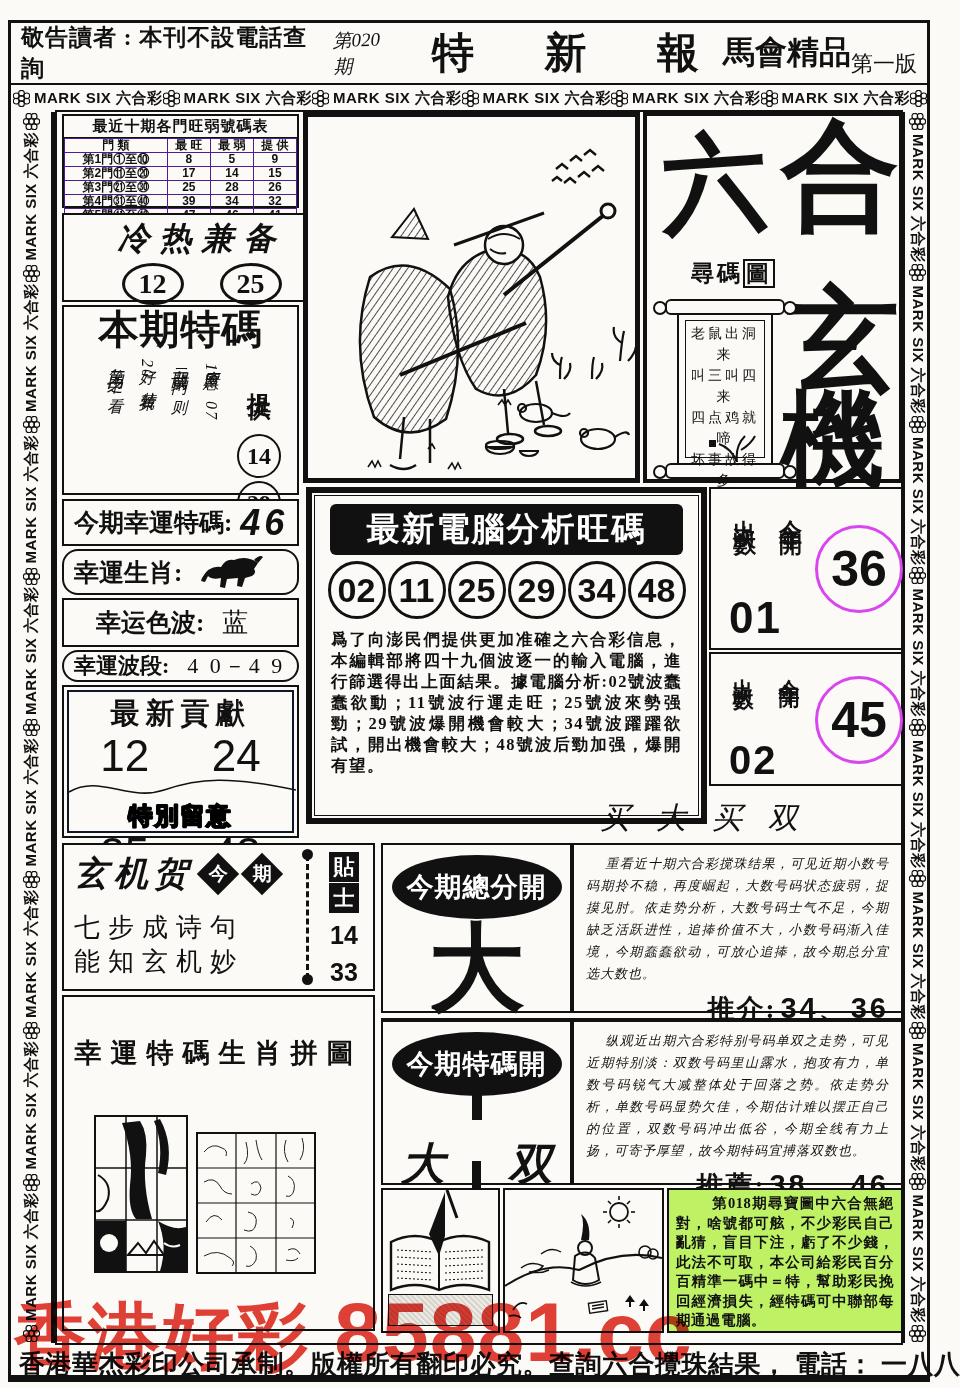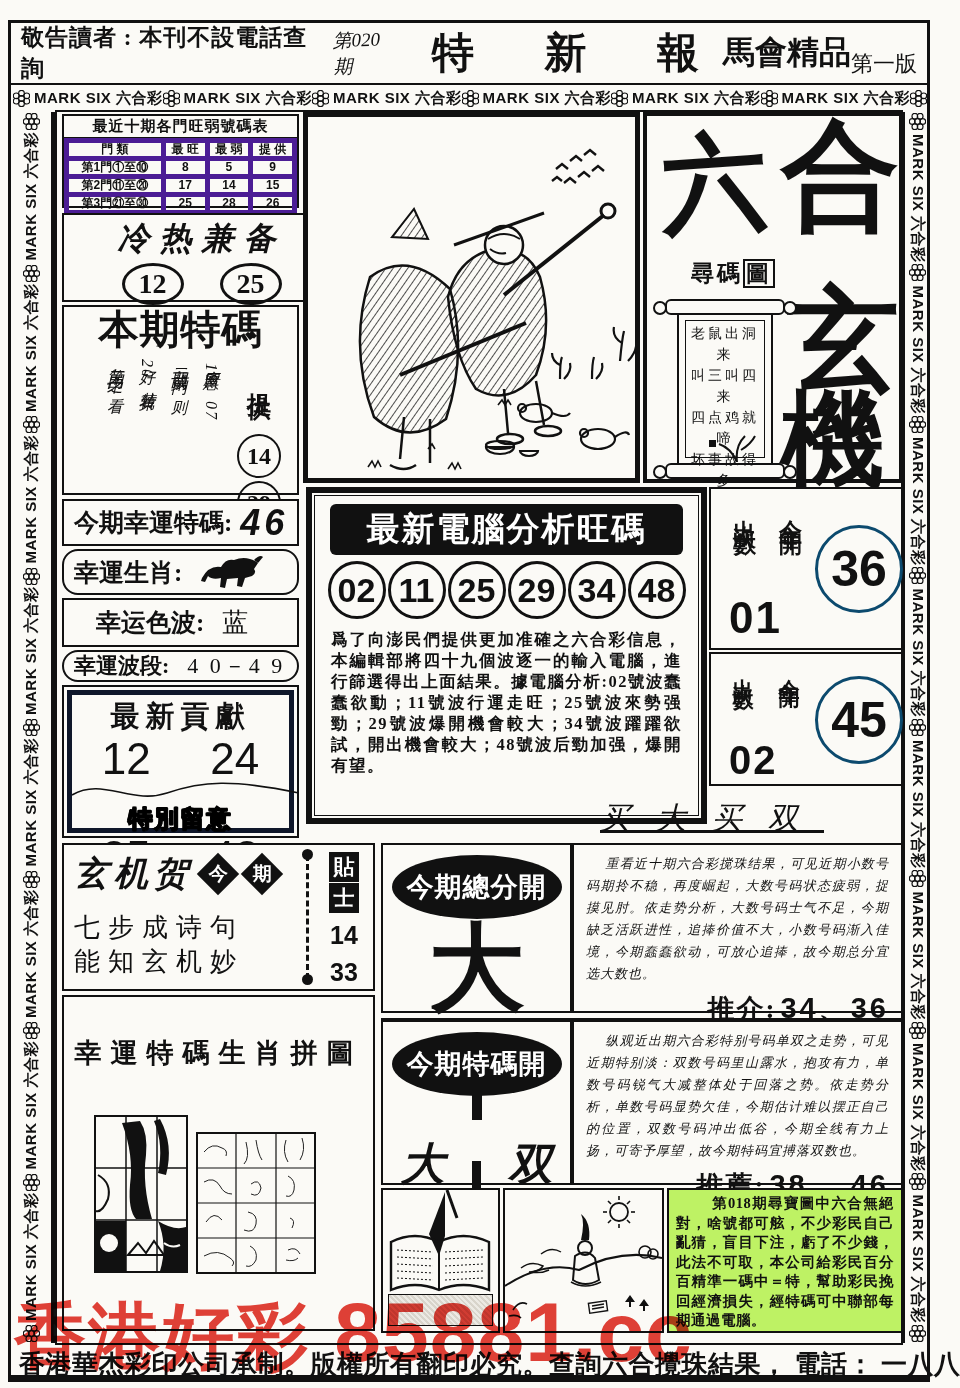--- a/index.html
+++ b/index.html
@@ -26,21 +26,21 @@
   .vstrip-r{position:absolute;left:901px;top:112px;width:29px;height:1231px;border-left:4px solid #111;box-sizing:border-box;overflow:hidden;}
   .vstrip-inner{position:absolute;display:flex;align-items:center;justify-content:space-around;}
   .vstrip-l .vstrip-inner{width:1231px;height:40px;transform:rotate(-90deg) translateX(-1231px);transform-origin:top left;}
   .vstrip-r .vstrip-inner{width:1231px;height:25px;transform:rotate(90deg) translateY(-25px);transform-origin:top left;}
   
   .main-frame{position:absolute;left:55px;top:110px;width:848px;height:1235px;border:2px solid #111;box-sizing:border-box;}
   
   .hot-table{left:62px;top:114px;width:237px;height:94px;font-family:"Liberation Sans",sans-serif;}
   .hot-title{font-size:15px;font-weight:900;text-align:center;letter-spacing:1px;border-bottom:1px solid #111;padding:1px 0;}
   table.hot{border-collapse:collapse;width:100%;font-size:12px;}
-  table.hot td,table.hot th{border:5px solid #4c1d95;text-align:center;padding:0;line-height:13px;font-weight:bold;}
+  table.hot td,table.hot th{border:1px solid #4c1d95;text-align:center;padding:0;line-height:13px;font-weight:bold;}
   
   .coldhot{left:62px;top:213px;width:279px;height:89px;text-align:center;}
   .coldhot-title{font-size:32px;font-weight:900;letter-spacing:10px;font-style:italic;margin-top:2px;}
   .ellipse-num{display:inline-block;border:3px solid #111;border-radius:50%;font-size:28px;font-weight:bold;
                padding:2px 14px;margin:2px 16px;}
   
   .speccode{left:62px;top:305px;width:237px;height:190px;}
   .speccode-title{font-size:40px;font-weight:900;text-align:center;letter-spacing:1px;line-height:46px;}
   .speccode-body{display:flex;flex-direction:row;height:132px;padding:0 6px;}
   .speccode-notes{flex:1;writing-mode:vertical-rl;white-space:pre-line;font-size:16px;line-height:2.0;
@@ -49,21 +49,21 @@
   .provide-label{writing-mode:vertical-rl;text-orientation:upright;font-size:24px;font-weight:bold;letter-spacing:4px;height:78px;margin:0 auto;}
   .circle-num{display:inline-block;border:2.5px solid #111;border-radius:50%;width:40px;height:40px;line-height:40px;
               font-size:24px;font-weight:bold;text-align:center;margin-top:3px;}
   
   .lucky-row{left:62px;width:237px;display:flex;align-items:center;padding:0 10px;box-sizing:border-box;}
   .lucky-label{font-size:25px;font-weight:bold;white-space:nowrap;}
   .lucky-big{font-size:36px;font-weight:900;font-style:italic;letter-spacing:4px;margin-left:8px;font-family:"Liberation Sans",sans-serif;}
   .lucky-val{font-size:26px;margin-left:18px;letter-spacing:6px;}
   
   .contrib{left:62px;top:685px;width:237px;height:153px;}
-  .contrib-inner{position:absolute;inset:3px;border:5px solid #0f172a;text-align:center;}
+  .contrib-inner{position:absolute;inset:3px;border:2px solid #0f172a;text-align:center;}
   .contrib-title{font-size:29px;font-weight:900;letter-spacing:6px;margin-top:2px;}
   .contrib-nums{font-size:44px;font-family:"Liberation Sans",sans-serif;display:flex;justify-content:space-around;line-height:44px;}
   .outline-txt{display:inline-block;font-size:24px;font-weight:900;letter-spacing:2px;color:#fff;
     -webkit-text-stroke:1.5px #000;
     text-shadow:-1px 0 #000,1px 0 #000,0 -1px #000,0 1px #000;}
   
   .mystery{left:62px;top:843px;width:313px;height:148px;display:flex;}
   .mystery-main{flex:1;padding:6px 4px 0 10px;}
   .mystery-titlerow{display:flex;align-items:center;gap:4px;}
   .mystery-script{font-size:34px;font-weight:900;font-style:italic;letter-spacing:6px;}
@@ -99,24 +99,24 @@
   .scroll{position:absolute;left:10px;top:183px;width:136px;height:176px;}
   .scroll-roller{position:relative;height:12px;border:2px solid #111;border-radius:6px;margin:0 8px;}
   .scroll-roller::before,.scroll-roller::after{content:"";position:absolute;top:0px;width:10px;height:10px;border:2px solid #111;border-radius:50%;background:#fbfaf6;}
   .scroll-roller::before{left:-14px;} .scroll-roller::after{right:-14px;}
   .scroll-body{margin:0 20px;border-left:2px solid #111;border-right:2px solid #111;height:148px;position:relative;}
   .scroll-paper{position:absolute;inset:5px 6px;border:1px solid #111;font-size:14px;line-height:21px;text-align:center;letter-spacing:3px;padding-top:2px;}
   
   .count-panel{position:absolute;left:709px;width:194px;border:2px solid #111;box-sizing:border-box;background:#fbfaf6;}
   .vtext{writing-mode:vertical-rl;text-orientation:upright;font-size:23px;font-weight:bold;letter-spacing:7px;position:absolute;}
   .count-index{position:absolute;font-size:44px;font-weight:bold;font-family:"Liberation Sans",sans-serif;letter-spacing:2px;}
-  .count-circle{position:absolute;border:3px solid #0c4a6e;border-radius:50%;display:flex;align-items:center;justify-content:center;
+  .count-circle{position:absolute;border:3px solid #d946ef;border-radius:50%;display:flex;align-items:center;justify-content:center;
                 font-size:50px;font-weight:bold;font-family:"Liberation Sans",sans-serif;}
   
-  .buy-head{position:absolute;left:600px;top:798px;width:300px;font-size:30px;font-style:italic;letter-spacing:26px;white-space:nowrap;text-decoration:underline;}
+  .buy-head{position:absolute;left:600px;top:798px;width:300px;font-size:30px;font-style:italic;letter-spacing:26px;white-space:nowrap;}
   
   .oval-box{position:absolute;left:381px;width:191px;border:2px solid #111;box-sizing:border-box;text-align:center;background:#fbfaf6;}
   .oval{margin:10px auto 0;background:#111;color:#fff;border-radius:50%;width:170px;height:64px;display:flex;
         align-items:center;justify-content:center;font-size:27px;font-weight:900;letter-spacing:1px;}
   .big-char{font-size:96px;font-weight:900;line-height:100px;}
   .choice-row{display:flex;align-items:center;justify-content:center;margin-top:10px;}
   .choice{font-size:44px;font-weight:900;font-style:italic;line-height:70px;}
   .choice-sep{width:10px;height:78px;background:#111;margin:0 10px;}
   .oval-stem{width:10px;height:26px;background:#111;margin:-2px auto 0;}
   .hand-box{position:absolute;left:572px;width:331px;border:2px solid #111;box-sizing:border-box;background:#fbfaf6;padding:8px 12px 0;}

